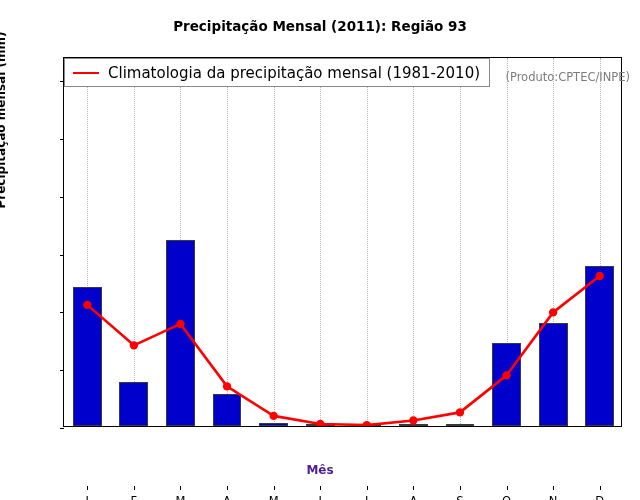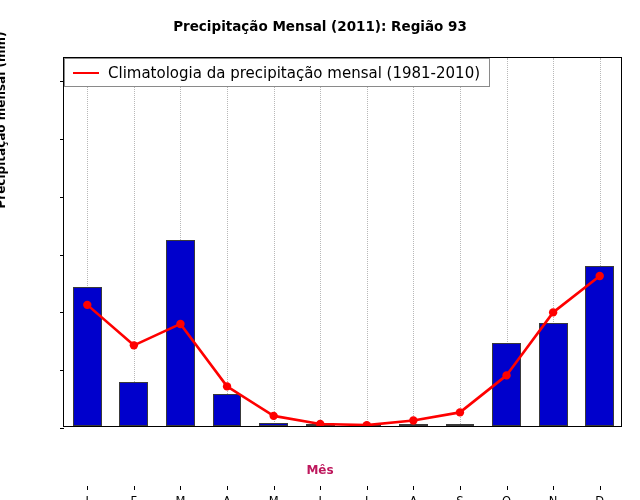--- a/index.html
+++ b/index.html
@@ -76,21 +76,21 @@
     color: #000000;
   }
   #x-axis-label {
     position: absolute;
     left: 0;
     top: 463px;
     width: 640px;
     text-align: center;
     font-size: 12px;
     font-weight: bold;
-    color: #be185d;
+    color: #4c1d95;
   }
   .ytick-mark {
     position: absolute;
     left: -4px;
     width: 4px;
     height: 1px;
     background: #000000;
   }
   .xtick-label {
     position: absolute;
@@ -242,14 +242,15 @@
   </div>
 
   <div id="y-axis-label">Precipitação mensal (mm)</div>
   <div id="x-axis-label">Mês</div>
 
   <div id="legend-box">
     <span id="legend-swatch"></span>
     <span id="legend-label">Climatologia da precipitação mensal (1981-2010)</span>
   </div>
 
+  <div id="produto-note">(Produto:CPTEC/INPE)</div>
 
 </div>
 
 </body></html>

